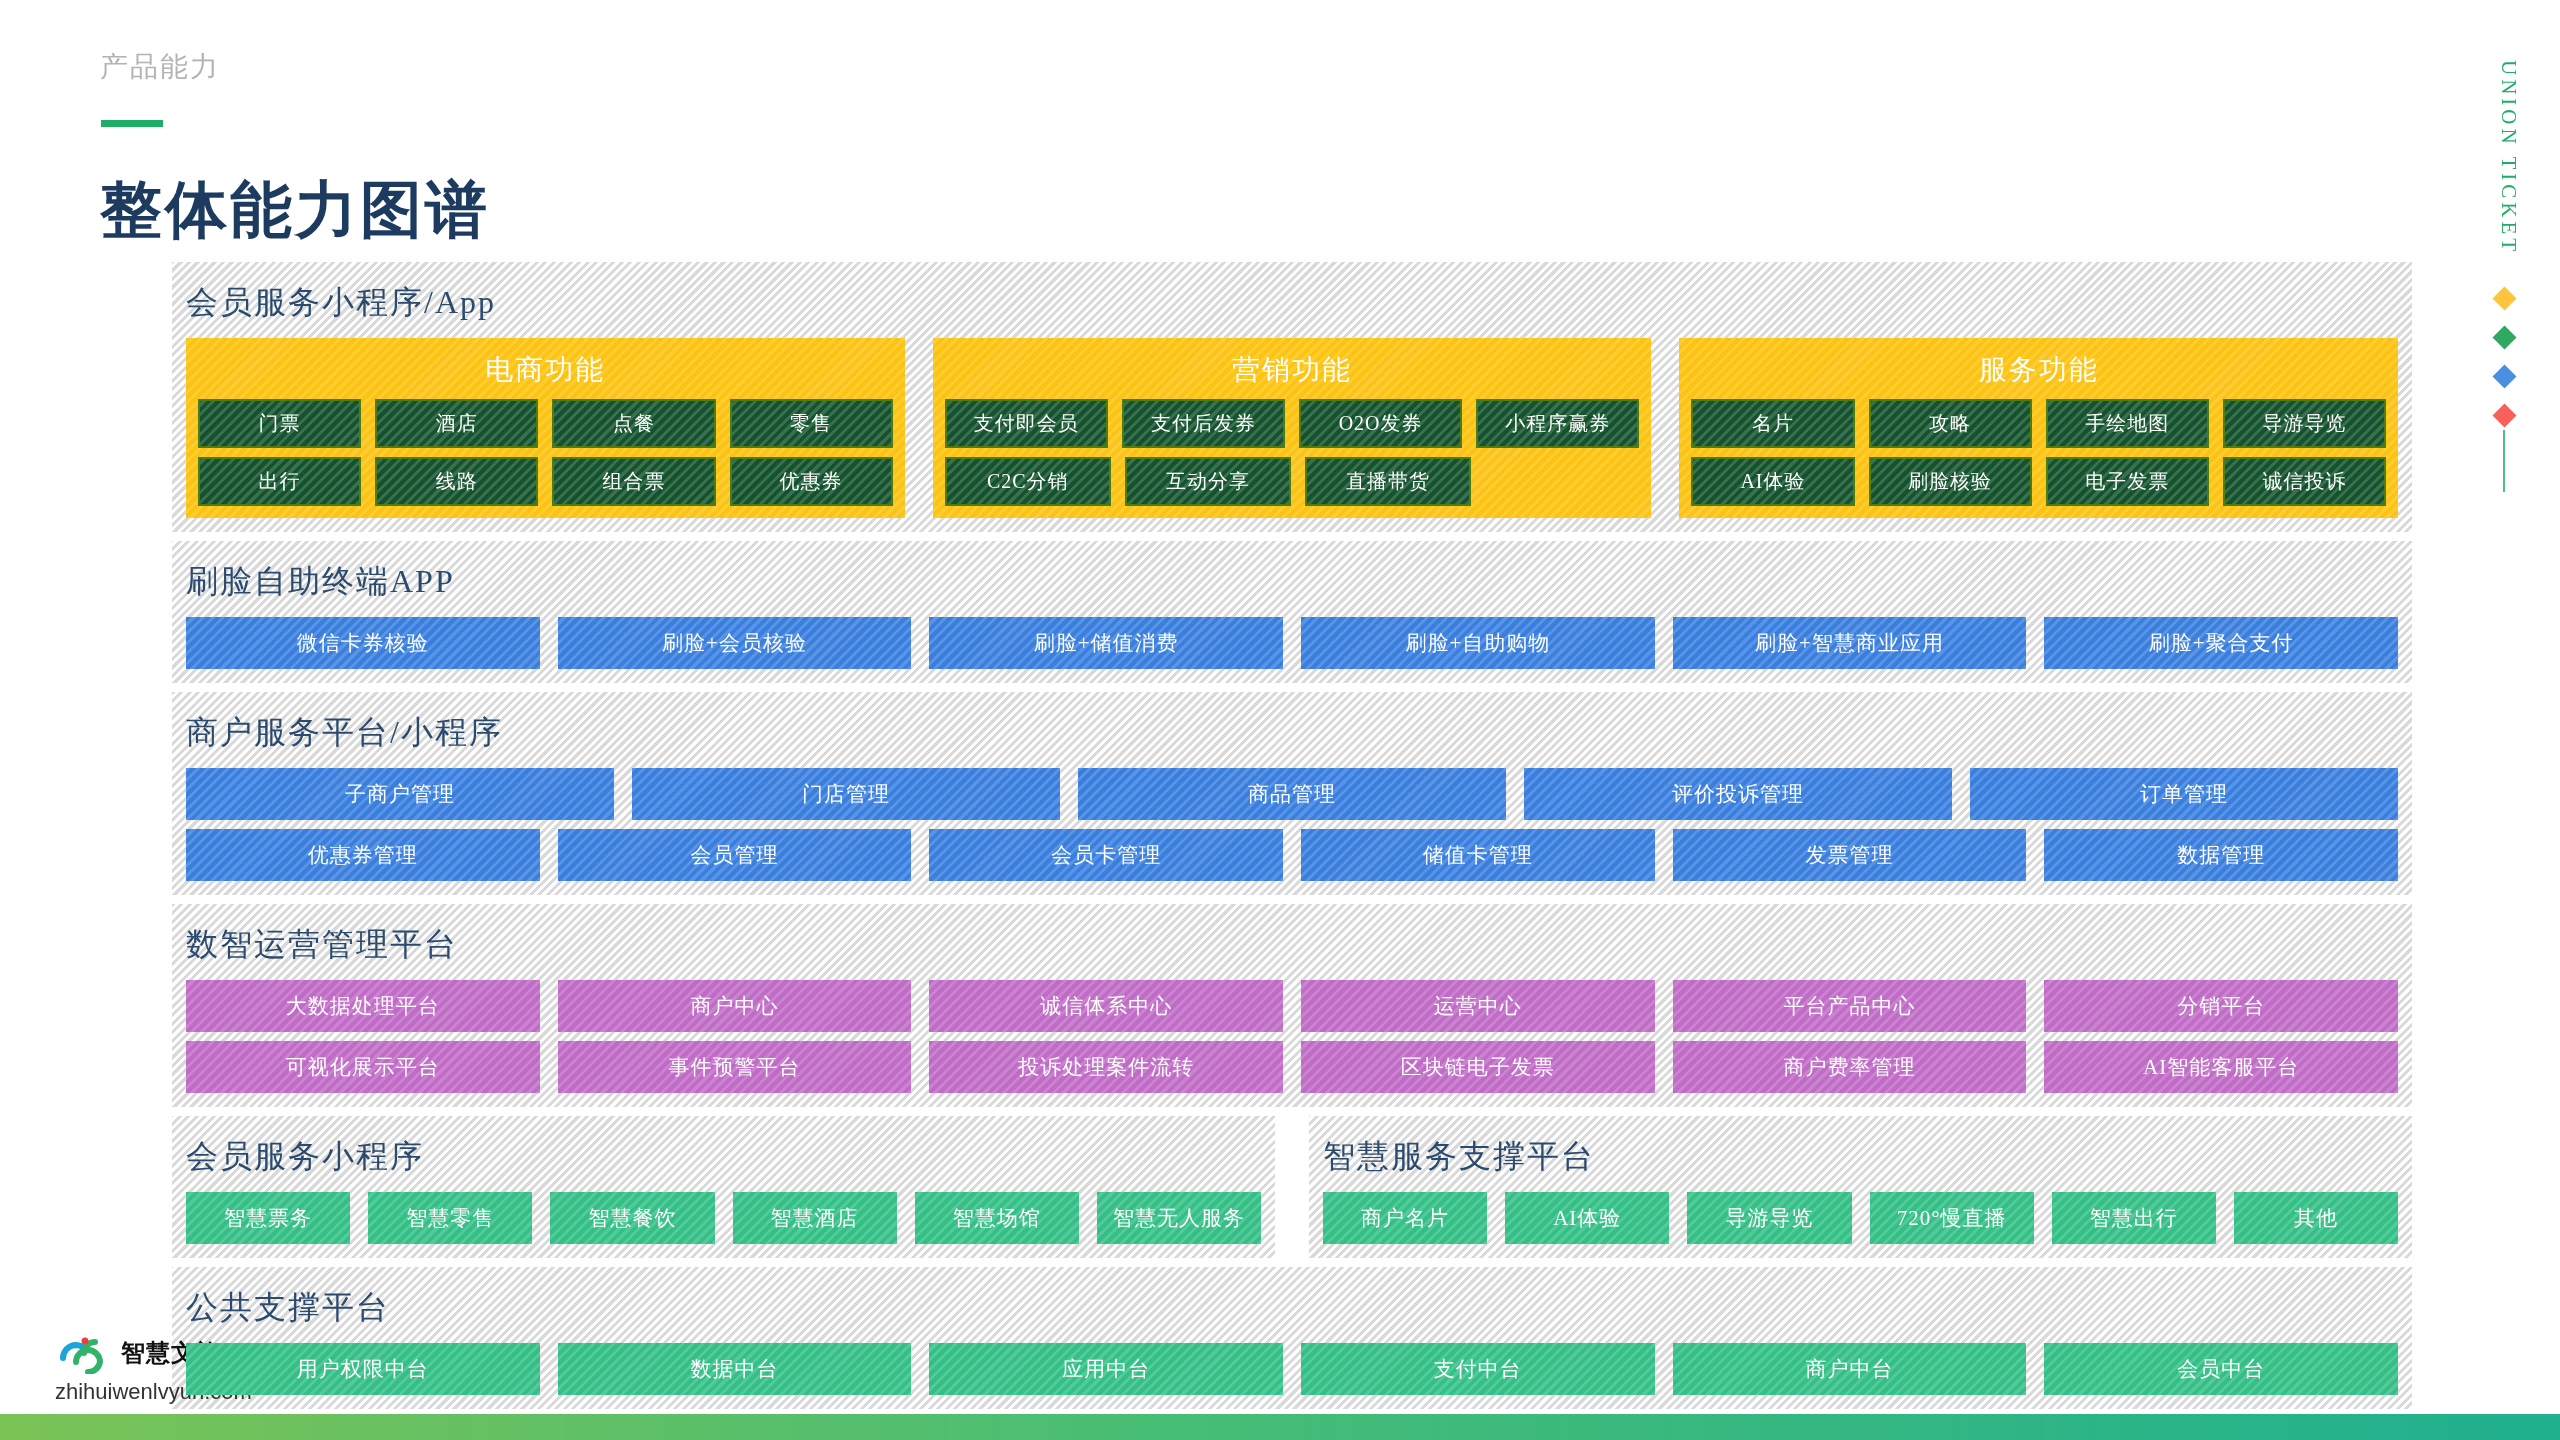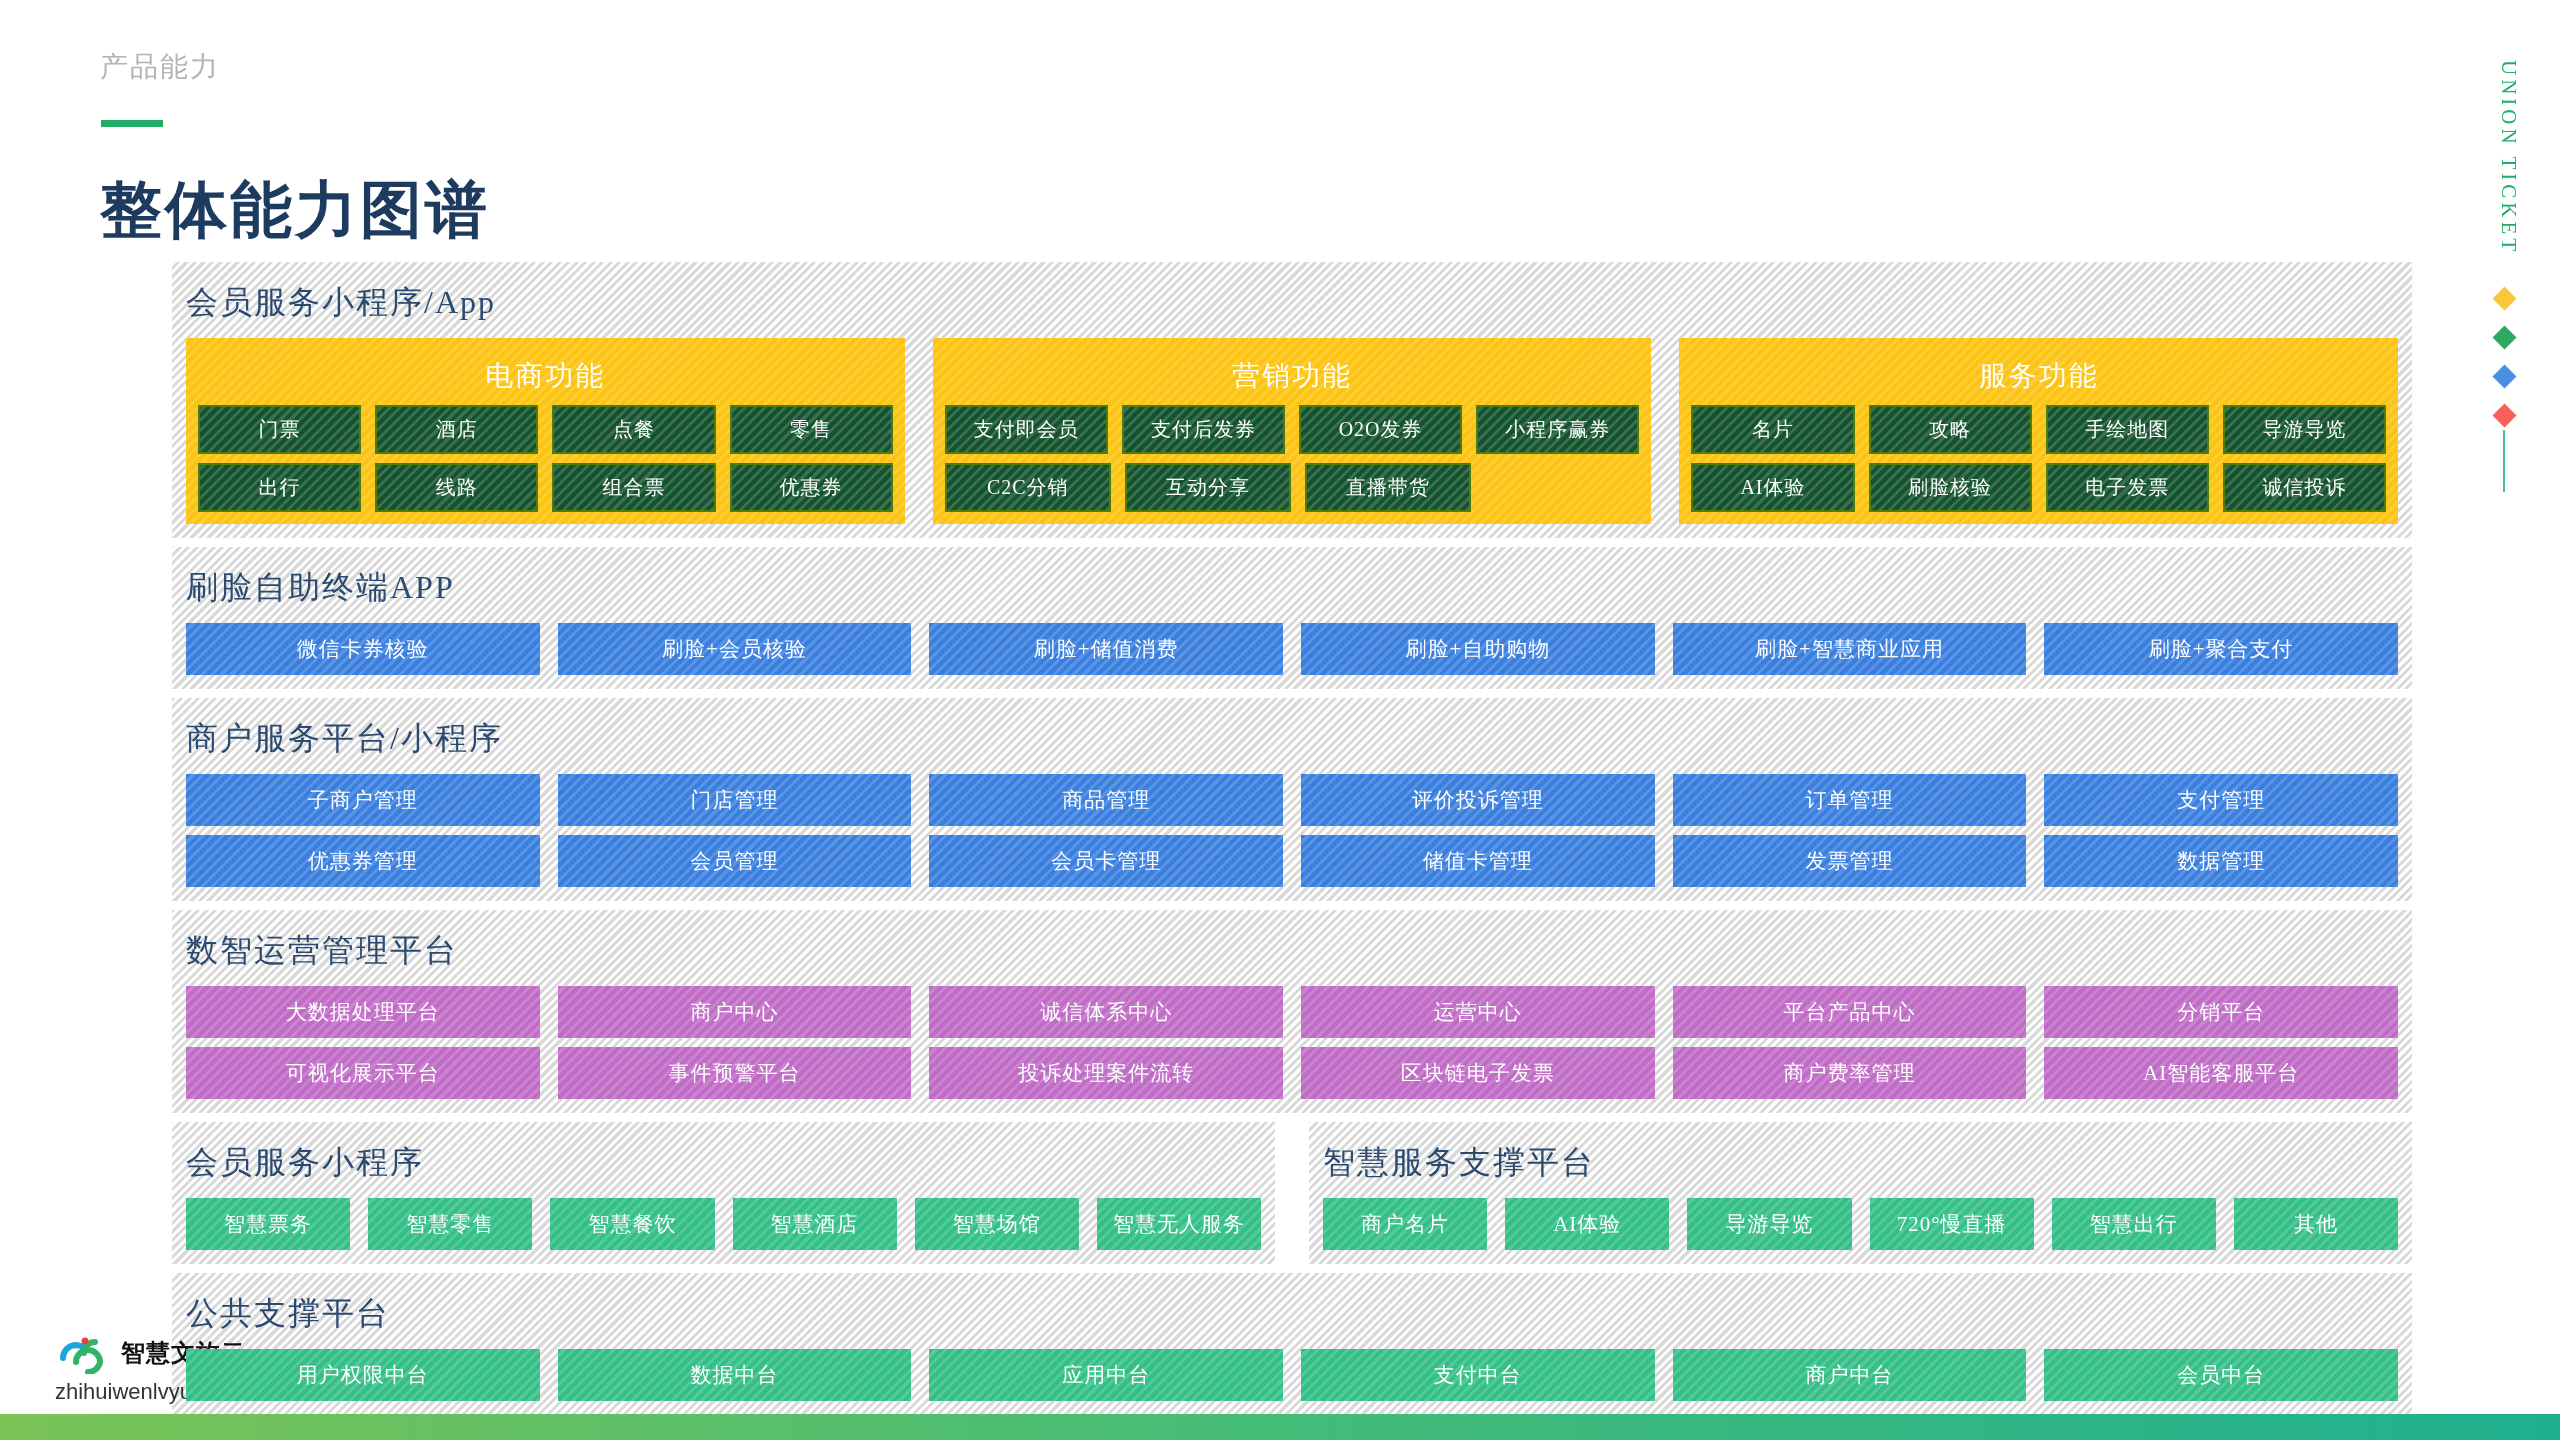--- a/index.html
+++ b/index.html
@@ -117,21 +117,21 @@
   .chip.purple { background: #c06cc6; }
   .chip.green  { background: #33bf86; }
   .chip.yellow { background: #14532d; border: 2px solid #4d7c0f; }
 
   
   .group-row { display: flex; gap: 28px; position: relative; z-index: 2; }
   .group {
     position: relative;
     flex: 1;
     background: #fcc310;
-    padding: 13px 12px 12px 12px;
+    padding: 7px 12px 12px 12px;
     overflow: hidden;
   }
   .group-title {
     position: relative; z-index: 2;
     text-align: center;
     font-size: 28px; color: #ffffff;
     letter-spacing: 2px;
     padding: 6px 0 10px 0;
   }
   .group .row { gap: 14px; }
@@ -247,21 +247,20 @@
         </div>
       </div>
       <div class="band hatch-grey">
         <div class="band-title">商户服务平台/小程序</div>
         <div class="row">
           <div class="chip hatch-overlay blue">子商户管理</div>
           <div class="chip hatch-overlay blue">门店管理</div>
           <div class="chip hatch-overlay blue">商品管理</div>
           <div class="chip hatch-overlay blue">评价投诉管理</div>
           <div class="chip hatch-overlay blue">订单管理</div>
-          <div class="chip hatch-overlay blue">支付管理</div>
         </div>
         <div class="row">
           <div class="chip hatch-overlay blue">优惠券管理</div>
           <div class="chip hatch-overlay blue">会员管理</div>
           <div class="chip hatch-overlay blue">会员卡管理</div>
           <div class="chip hatch-overlay blue">储值卡管理</div>
           <div class="chip hatch-overlay blue">发票管理</div>
           <div class="chip hatch-overlay blue">数据管理</div>
         </div>
       </div>

